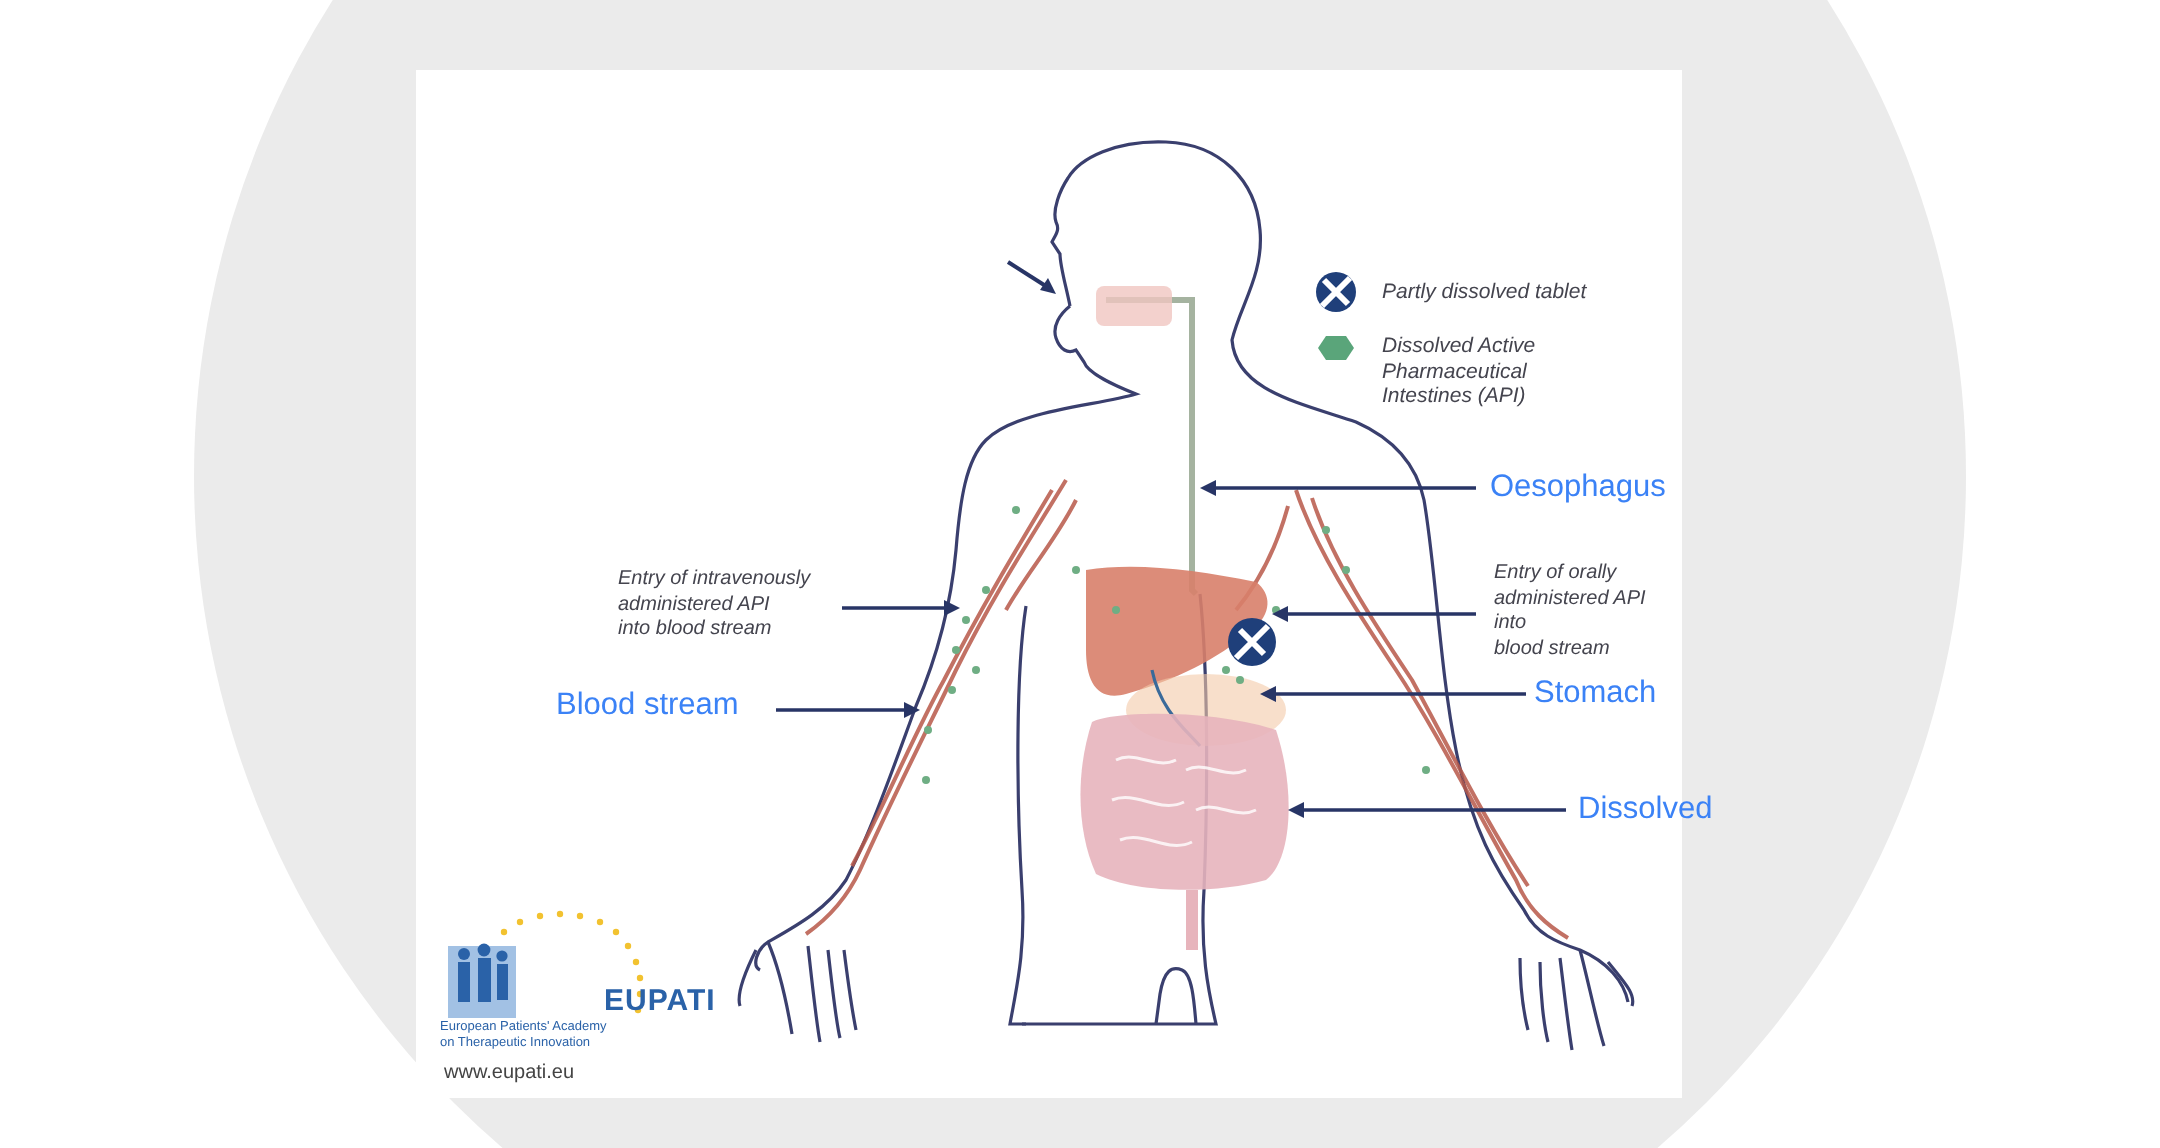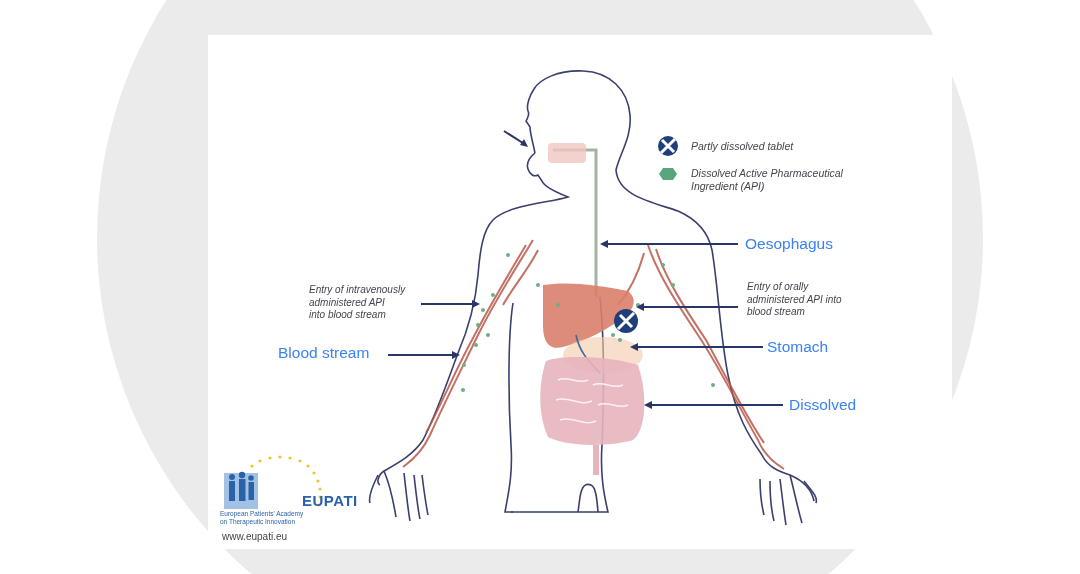--- a/index.html
+++ b/index.html
@@ -5,21 +5,21 @@
   html, body { margin:0; padding:0; }
   body {
     width:1080px; height:574px; overflow:hidden; position:relative;
     background:#ffffff; font-family:"Liberation Sans", sans-serif;
   }
   .bg-circle {
     position:absolute; left:97px; top:-205px; width:886px; height:886px;
     border-radius:50%; background:#ebebeb;
   }
   .card {
-    position:absolute; left:208px; top:35px; width:744px; height:514px;
+    position:absolute; left:208px; top:35px; width:633px; height:514px;
     background:#ffffff;
   }
   svg.diagram { position:absolute; left:0; top:0; }
   .label {
     position:absolute; color:#3b82f6; font-size:15px; white-space:nowrap;
   }
   .label.big { font-size:15.5px; }
   .note {
     position:absolute; color:#44444e; font-size:10px; font-style:italic;
     line-height:12.5px; white-space:pre-line;
@@ -135,21 +135,21 @@
       <polygon points="428,272 436,268 436,276"></polygon>
       <polygon points="422,312 430,308 430,316"></polygon>
       <polygon points="436,370 444,366 444,374"></polygon>
       <polygon points="272,269 264,265 264,273"></polygon>
       <polygon points="252,320 244,316 244,324"></polygon>
     </g>
   </svg>
 
   <div class="legend-text" style="left:483px;top:105px;">Partly dissolved tablet</div>
   <div class="legend-text" style="left:483px;top:132px;">Dissolved Active Pharmaceutical
-Ingredient (API)</div>
+Intestines (API)</div>
 
   <div class="label big" style="left:537px;top:200px;">Oesophagus</div>
   <div class="label big" style="left:559px;top:303px;">Stomach</div>
   <div class="label big" style="left:581px;top:361px;">Dissolved</div>
   <div class="label big" style="left:70px;top:309px;">Blood stream</div>
 
   <div class="note" style="left:101px;top:249px;">Entry of intravenously
 administered API
 into blood stream</div>
   <div class="note" style="left:539px;top:246px;">Entry of orally

